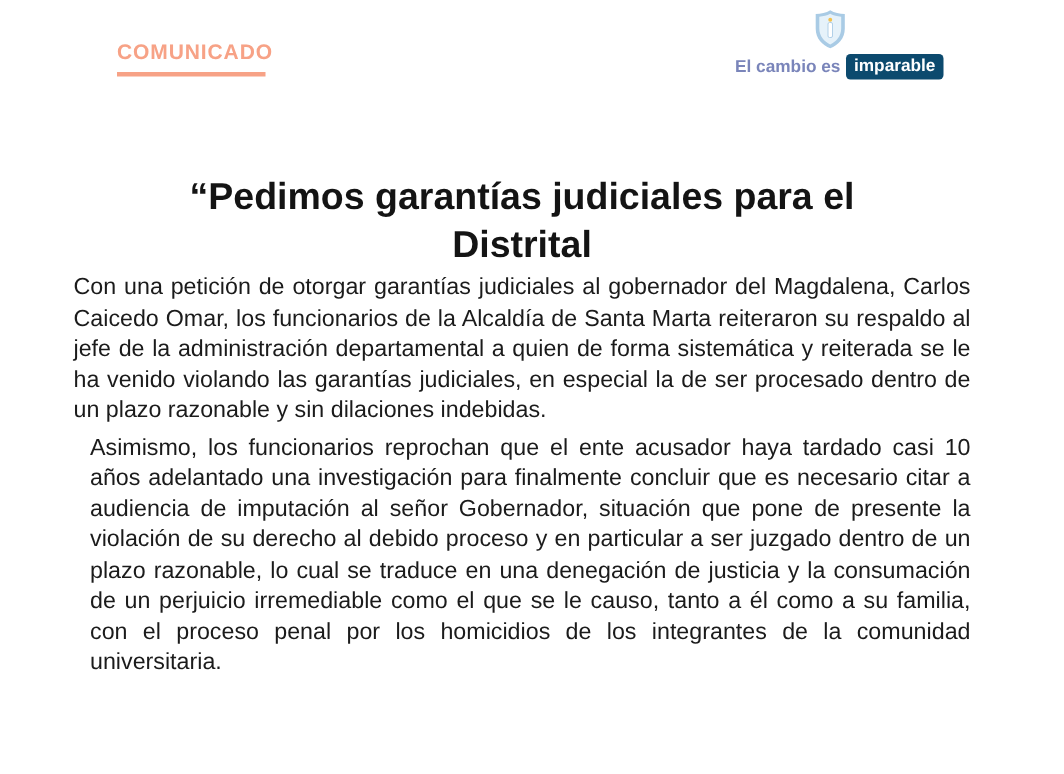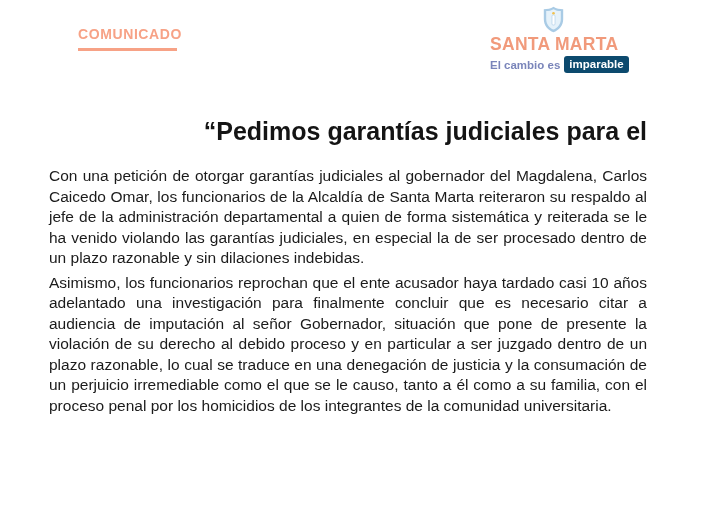--- a/index.html
+++ b/index.html
@@ -93,69 +93,70 @@
   .caret {
     display: inline-block;
     width: 1.5px;
     height: 19px;
     background: #000000;
     vertical-align: -4px;
     margin-right: 1px;
   }
   .doc-title {
     margin: 22px 0 0 0;
-    text-align: right;
+    text-align: center;
     font-size: 25px;
     line-height: 32px;
     font-weight: 700;
     color: #141414;
   }
   .doc-title .title-line {
     white-space: nowrap;
   }
   .doc p {
     margin: 0;
     font-size: 15.5px;
     line-height: 20.5px;
     text-align: justify;
   }
   .doc p.first {
-    margin-top: 19px;
+    margin-top: 3px;
   }
   .doc p.second {
     margin-top: 4px;
+    margin-left: 11px;
   }
 </style>
 </head>
 <body>
 
 <div class="page">
 
   <div class="press-block">
     <div class="press-line">COMUNICADO</div>
     <div class="press-underline"></div>
   </div>
 
   <div class="logo-block">
     <svg class="crest" width="21" height="27" viewBox="0 0 21 27">
       <path d="M10.5 0.8 C13.2 2.6 16.8 3.2 20.2 3.3 L20.2 13.2 C20.2 19.8 15.8 24.2 10.5 26.2 C5.2 24.2 0.8 19.8 0.8 13.2 L0.8 3.3 C4.2 3.2 7.8 2.6 10.5 0.8 Z" fill="#A9CBE5"></path>
       <path d="M10.5 3.2 C12.6 4.5 15.2 5 17.8 5.1 L17.8 12.9 C17.8 18.3 14.5 21.9 10.5 23.6 C6.5 21.9 3.2 18.3 3.2 12.9 L3.2 5.1 C5.8 5 8.4 4.5 10.5 3.2 Z" fill="#E6F2FA"></path>
       <rect x="9" y="9" width="3" height="10" rx="1" fill="#ffffff" stroke="#A9CBE5" stroke-width="0.6"></rect>
       <circle cx="10.5" cy="7.2" r="1.3" fill="#F2C14E"></circle>
     </svg>
-    <div class="logo-name">SANTA MARTA</div>
     <div class="tagline">
       <span>El cambio es</span>
       <span class="tagline-badge">imparable</span>
     </div>
   </div>
 
   <div class="doc">
 
     <h1 class="doc-title">
       <div class="title-line">“Pedimos garantías judiciales para el</div>
+      <div class="title-line">Distrital</div>
     </h1>
 
     <p class="first">Con una petición de otorgar garantías judiciales al gobernador del Magdalena, Carlos Caicedo Omar, los funcionarios de la Alcaldía de Santa Marta reiteraron su respaldo al jefe de la administración departamental a quien de forma sistemática y reiterada se le ha venido violando las garantías judiciales, en especial la de ser procesado dentro de un plazo razonable y sin dilaciones indebidas.</p>
     <p class="second">Asimismo, los funcionarios reprochan que el ente acusador haya tardado casi 10 años adelantado una investigación para finalmente concluir que es necesario citar a audiencia de imputación al señor Gobernador, situación que pone de presente la violación de su derecho al debido proceso y en particular a ser juzgado dentro de un plazo razonable, lo cual se traduce en una denegación de justicia y la consumación de un perjuicio irremediable como el que se le causo, tanto a él como a su familia, con el proceso penal por los homicidios de los integrantes de la comunidad universitaria.</p>
   </div>
 
 </div>
 
 </body></html>

